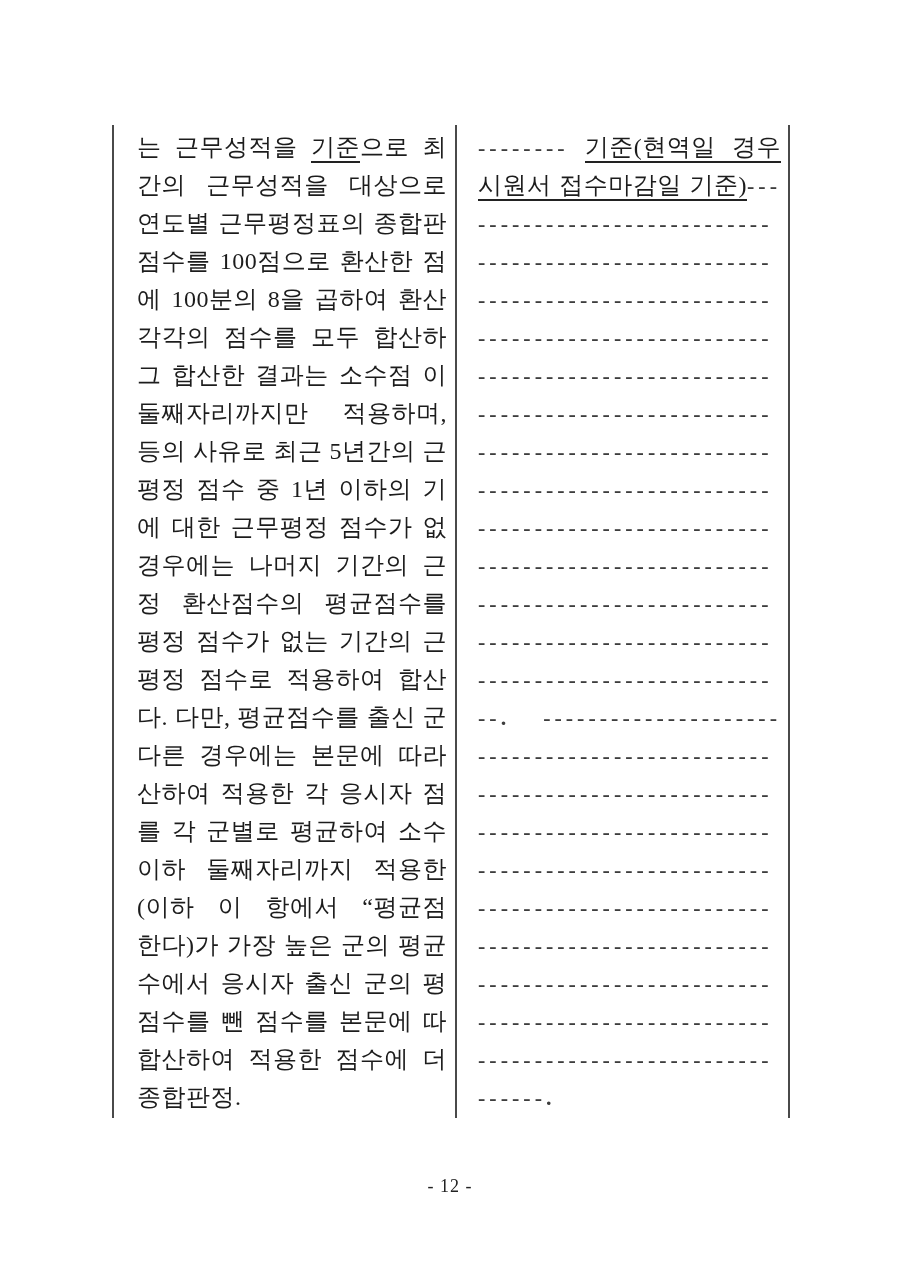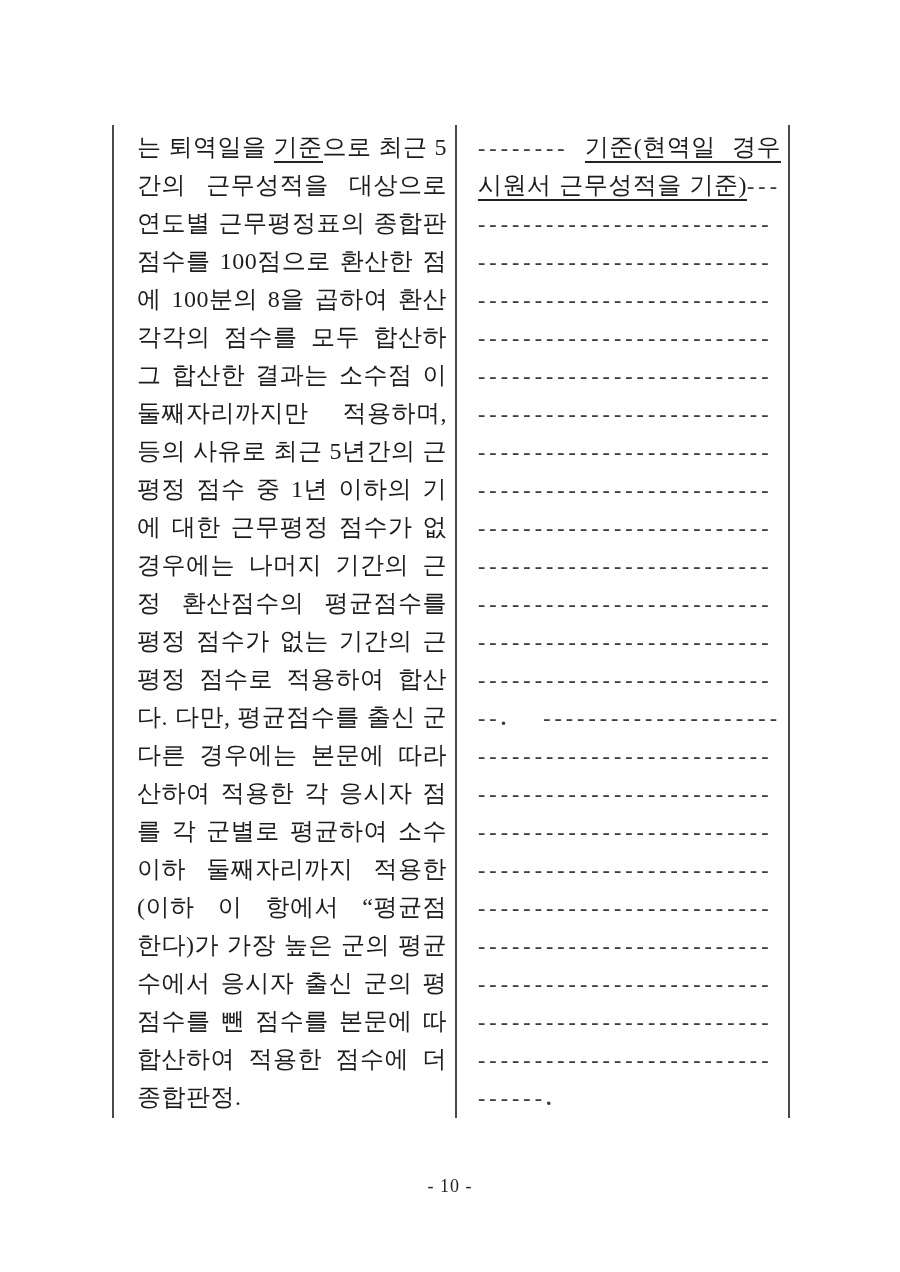--- a/index.html
+++ b/index.html
@@ -76,21 +76,21 @@
     color: #222222;
   }
 </style>
 </head>
 <body>
 
 <div class="page">
 
   <div class="comparison-table">
     <div class="col col-left" id="left-col">
-        <div class="line just"><span>는 퇴역일을 </span><span class="u">기준</span><span>으로 최근 5년</span></div>
+        <div class="line just"><span>는 근무성적을 </span><span class="u">기준</span><span>으로 최근 5년</span></div>
         <div class="line just"><span>간의 근무성적을 대상으로 하여</span></div>
         <div class="line just"><span>연도별 근무평정표의 종합판정</span></div>
         <div class="line just"><span>점수를 100점으로 환산한 점수</span></div>
         <div class="line just"><span>에 100분의 8을 곱하여 환산한</span></div>
         <div class="line just"><span>각각의 점수를 모두 합산하되,</span></div>
         <div class="line just"><span>그 합산한 결과는 소수점 이하</span></div>
         <div class="line just"><span>둘째자리까지만 적용하며, 휴직</span></div>
         <div class="line just"><span>등의 사유로 최근 5년간의 근무</span></div>
         <div class="line just"><span>평정 점수 중 1년 이하의 기간</span></div>
         <div class="line just"><span>에 대한 근무평정 점수가 없는</span></div>
@@ -105,21 +105,21 @@
         <div class="line just"><span>이하 둘째자리까지 적용한 점수</span></div>
         <div class="line just"><span>(이하 이 항에서 “평균점수”라</span></div>
         <div class="line just"><span>한다)가 가장 높은 군의 평균점</span></div>
         <div class="line just"><span>수에서 응시자 출신 군의 평균</span></div>
         <div class="line just"><span>점수를 뺀 점수를 본문에 따라</span></div>
         <div class="line just"><span>합산하여 적용한 점수에 더하여</span></div>
         <div class="line"><span>종합판정.</span></div>
       </div>
     <div class="col col-right" id="right-col">
         <div class="line just"><span class="d">--------</span><span> </span><span class="u">기준(현역일 경우 응</span></div>
-        <div class="line just"><span class="u">시원서 근무성적을 기준)</span><span class="d">-----</span></div>
+        <div class="line just"><span class="u">시원서 접수마감일 기준)</span><span class="d">-----</span></div>
         <div class="line"><span class="d">--------------------------</span></div>
         <div class="line"><span class="d">--------------------------</span></div>
         <div class="line"><span class="d">--------------------------</span></div>
         <div class="line"><span class="d">--------------------------</span></div>
         <div class="line"><span class="d">--------------------------</span></div>
         <div class="line"><span class="d">--------------------------</span></div>
         <div class="line"><span class="d">--------------------------</span></div>
         <div class="line"><span class="d">--------------------------</span></div>
         <div class="line"><span class="d">--------------------------</span></div>
         <div class="line"><span class="d">--------------------------</span></div>
@@ -133,15 +133,15 @@
         <div class="line"><span class="d">--------------------------</span></div>
         <div class="line"><span class="d">--------------------------</span></div>
         <div class="line"><span class="d">--------------------------</span></div>
         <div class="line"><span class="d">--------------------------</span></div>
         <div class="line"><span class="d">--------------------------</span></div>
         <div class="line"><span class="d">--------------------------</span></div>
         <div class="line"><span class="d">------.</span></div>
       </div>
   </div>
 
-  <div class="page-number">- 10 -</div>
+  <div class="page-number">- 12 -</div>
 
 </div>
 
 </body></html>

